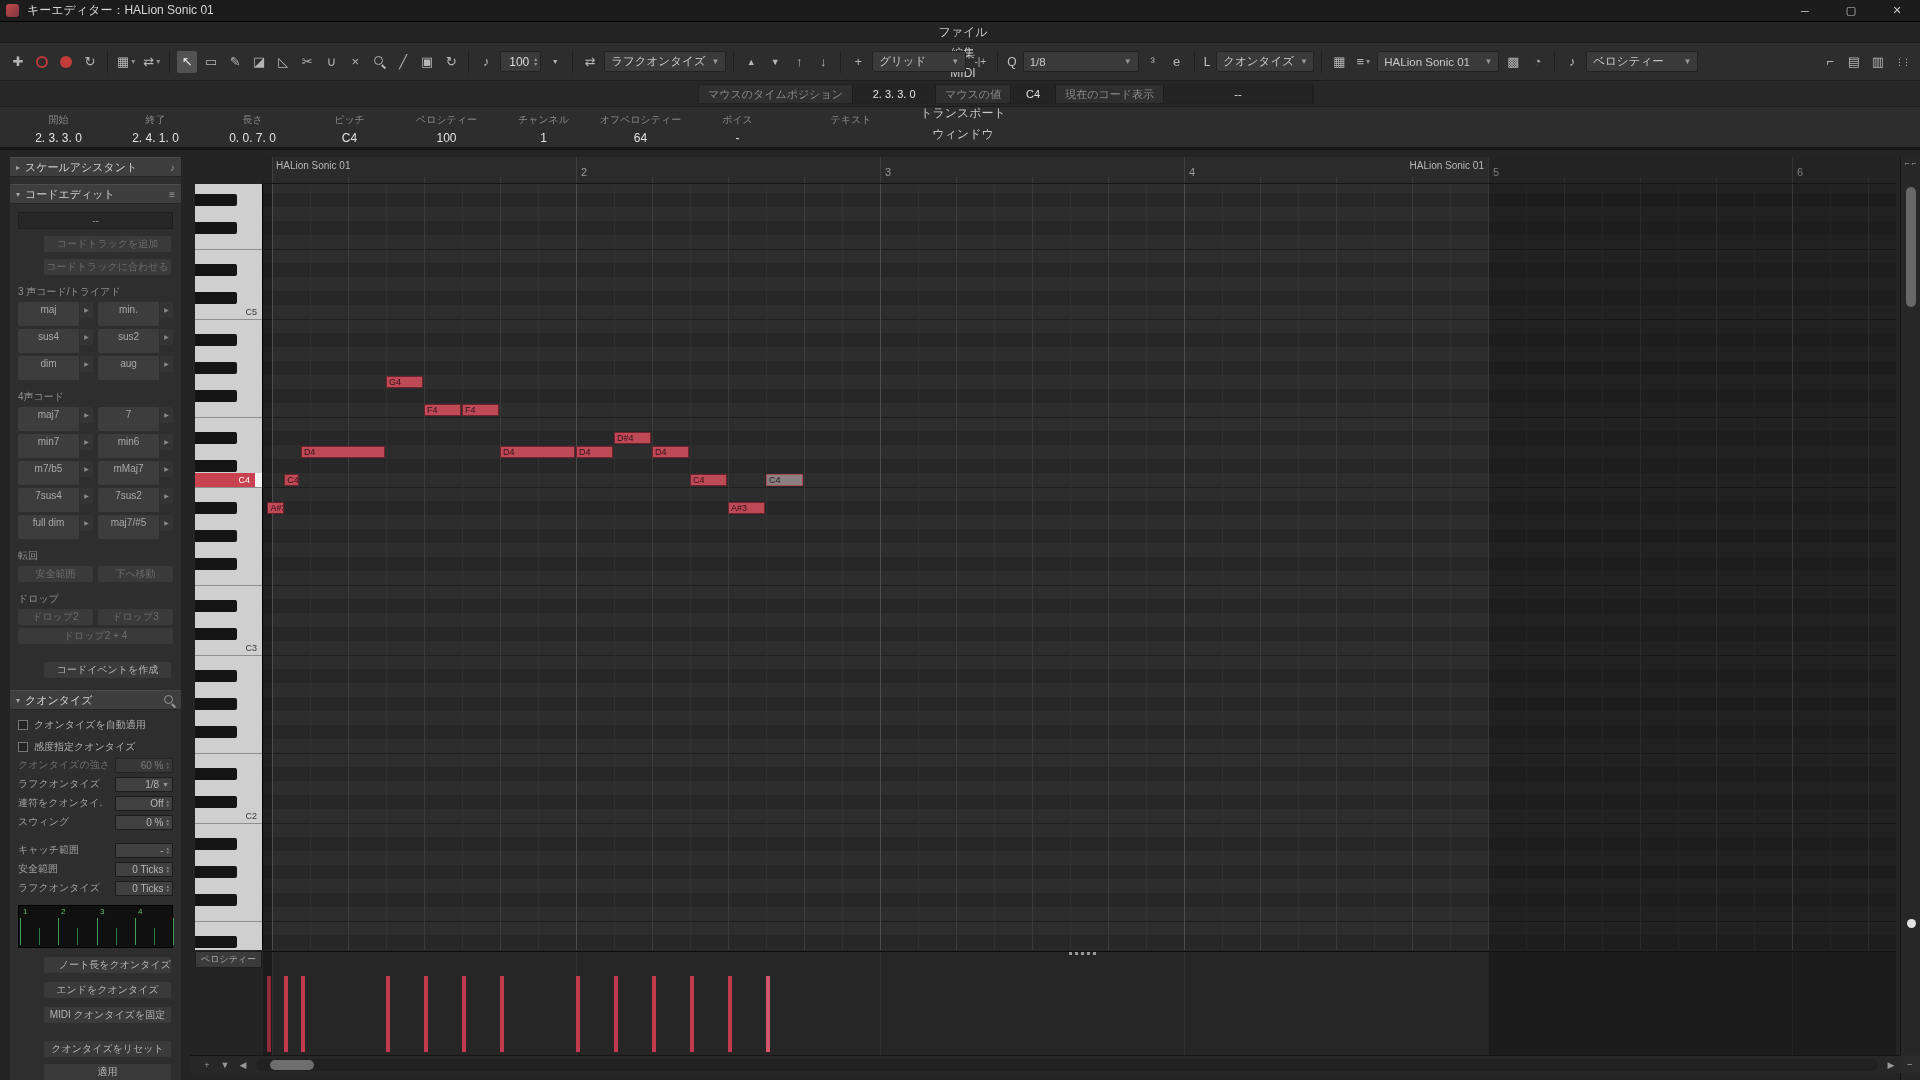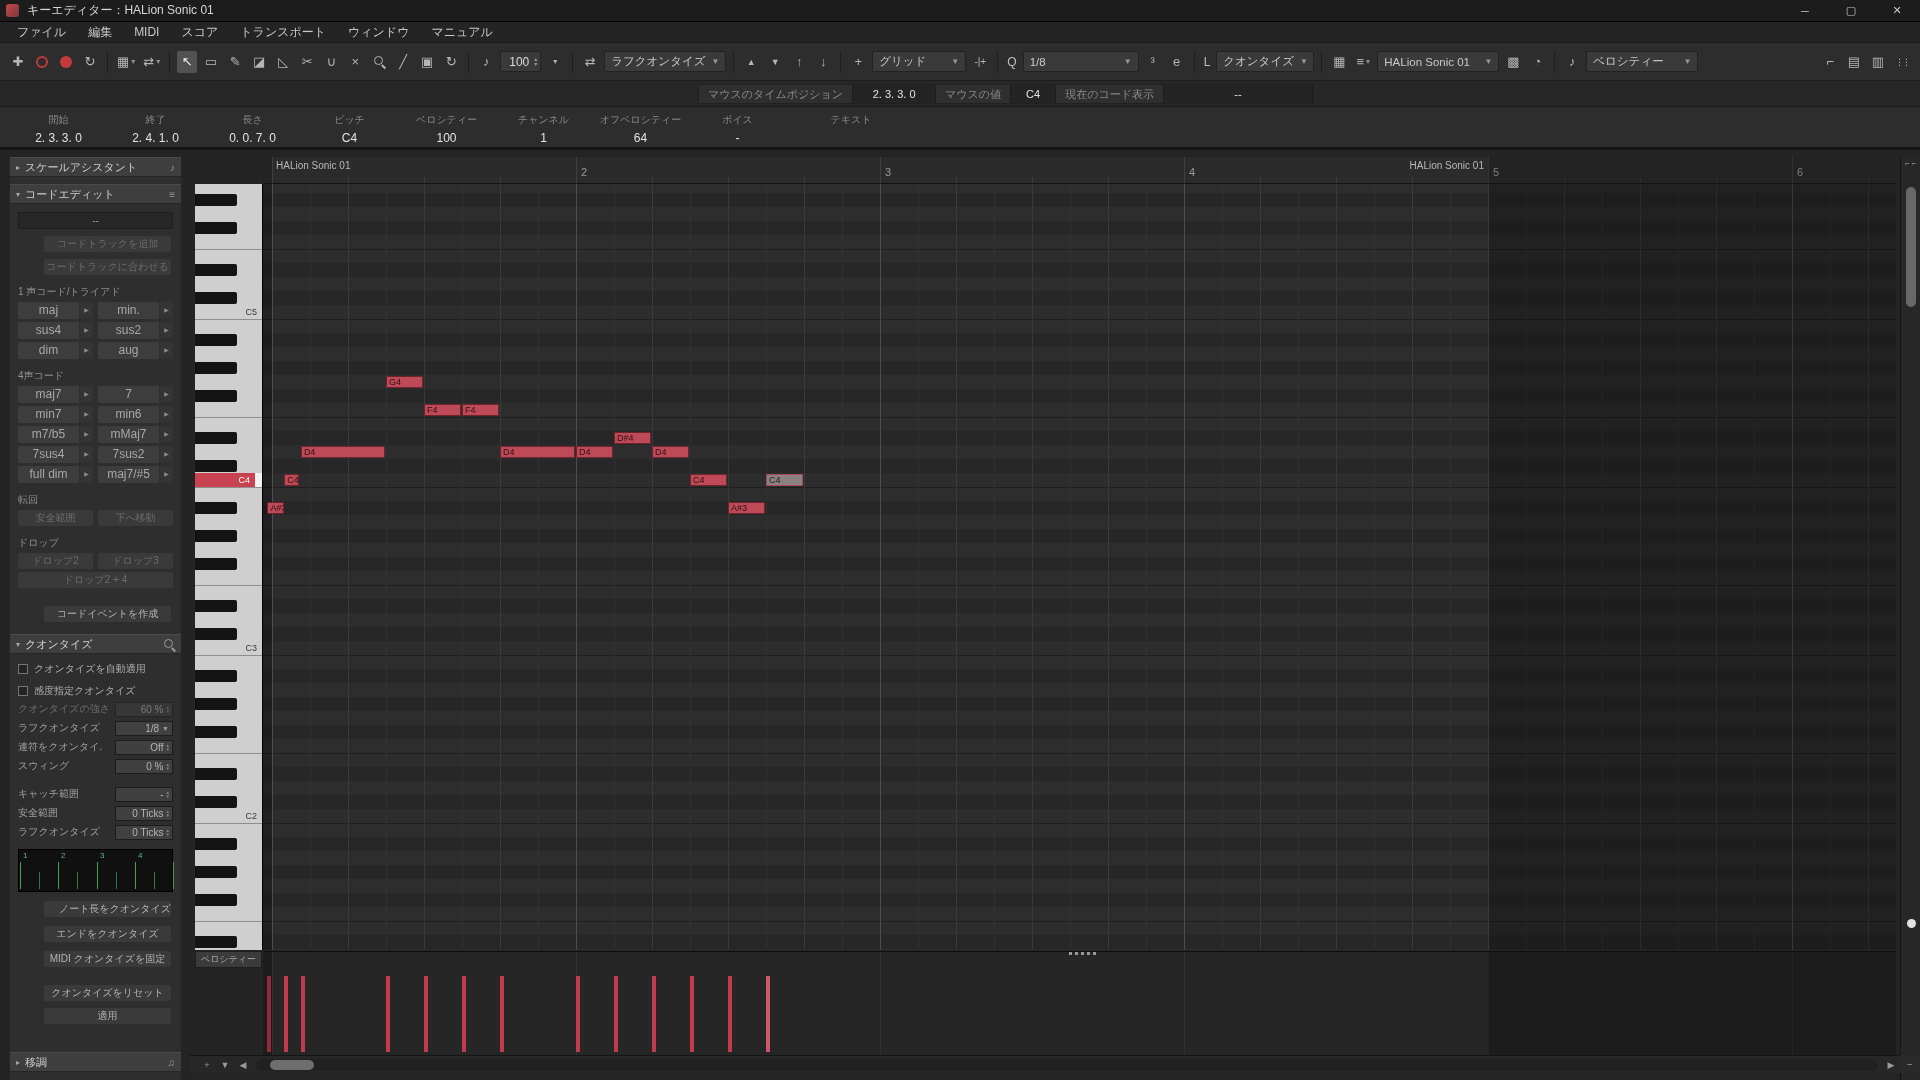--- a/index.html
+++ b/index.html
@@ -7,21 +7,21 @@
 body{background:#242424;color:#ccc;position:relative;font-size:12px;}
 
 
 .titlebar{height:22px;background:#1c1c1c;display:flex;align-items:center;border-bottom:1px solid #000;}
 .app-logo{width:13px;height:13px;margin:0 8px 0 6px;border-radius:3px;background:linear-gradient(135deg,#c44a4a,#7e3440);display:inline-block;}
 .titletext{font-size:12px;color:#d6d6d6;}
 .win-controls{margin-left:auto;display:flex;height:100%;}
 .win-btn{width:46px;height:100%;display:flex;align-items:center;justify-content:center;color:#c8c8c8;font-size:11px;}
 
 
-.menubar{height:21px;background:#242424;display:flex;align-items:center;padding-left:6px;border-bottom:1px solid #1a1a1a;}
+.menubar{height:21px;background:#242424;display:flex;align-items:center;padding-left:6px;border-bottom:1px solid #1a1a1a;flex-direction:column;}
 .menu-item{padding:2px 11px;color:#c8c8c8;font-size:12px;}
 
 
 .toolbar{height:38px;background:#2d2d2d;display:flex;align-items:center;padding:0 8px;gap:4px;border-bottom:1px solid #1d1d1d;}
 .tbtn{min-width:20px;height:22px;display:inline-flex;align-items:center;justify-content:center;color:#b5b5b5;font-size:13px;border-radius:2px;padding:0 2px;}
 .tbtn.active{background:#525252;color:#eee;}
 .tbtn .mini{font-size:8px;color:#909090;margin-left:2px;}
 .tsep{width:1px;height:22px;background:#1e1e1e;margin:0 3px;flex:none;}
 .tlabel{color:#c0c0c0;font-size:12px;padding:0 2px;}
 .ring{width:12px;height:12px;border:2px solid #c03a3a;border-radius:50%;display:inline-block;}
@@ -60,21 +60,21 @@
 .insp-header.mt12{margin-top:12px;}
 .insp-caret{font-size:8px;color:#a8a8a8;}
 .insp-title{flex:1;white-space:nowrap;overflow:hidden;}
 .right-ic{color:#999;font-size:10px;}
 .chord-display{margin:8px 8px 0;height:17px;background:#272727;border:1px solid #1e1e1e;color:#9a9a9a;font-size:10px;display:flex;align-items:center;justify-content:center;}
 .insp-btn{display:block;margin:7px 10px 0 34px;height:16px;background:#3a3a3a;color:#b4b4b4;font-size:10px;line-height:16px;text-align:center;border-radius:2px;white-space:nowrap;overflow:hidden;}
 .insp-btn.disabled{color:#6c6c6c;}
 .insp-label{font-size:10px;color:#8f8f8f;margin:10px 0 1px 8px;white-space:nowrap;}
 .chord-row{display:flex;gap:5px;margin:3px 8px 0;}
 .chord-cell{flex:1;display:flex;}
-.chord-name{flex:1;height:17px;background:#3d3d3d;color:#a8a8a8;font-size:12px;line-height:16px;text-align:center;border-radius:2px 0 0 2px;white-space:nowrap;overflow:hidden;}
+.chord-name{flex:1;height:24px;background:#3d3d3d;color:#a8a8a8;font-size:10px;line-height:16px;text-align:center;border-radius:2px 0 0 2px;white-space:nowrap;overflow:hidden;}
 .chord-arrow{width:13px;height:16px;background:#343434;color:#8a8a8a;font-size:6px;line-height:16px;text-align:center;margin-left:1px;border-radius:0 2px 2px 0;}
 .half-btn{flex:1;height:16px;background:#3a3a3a;color:#6c6c6c;font-size:10px;line-height:16px;text-align:center;border-radius:2px;white-space:nowrap;overflow:hidden;}
 .q-check{display:flex;align-items:center;gap:6px;margin:8px 8px 0;font-size:10px;color:#b0b0b0;white-space:nowrap;}
 .q-box{width:10px;height:10px;border:1px solid #767676;background:#242424;flex:none;}
 .q-row{display:flex;align-items:center;margin:3px 8px 0;font-size:10px;color:#a0a0a0;height:16px;white-space:nowrap;}
 .q-row.gap{margin-top:12px;}
 .q-row.dim{opacity:.55;}
 .q-lab{flex:1;overflow:hidden;}
 .q-val{width:58px;height:15px;background:#404040;border:1px solid #1c1c1c;color:#b5b5b5;font-size:10px;display:flex;align-items:center;padding:0 3px;flex:none;}
 .q-val .v{flex:1;text-align:right;padding-right:3px;}
@@ -289,21 +289,21 @@
     </div>
     <div class="insp-header">
       <span class="insp-caret">▾</span>
       <span class="insp-title">コードエディット</span>
       <span class="right-ic">≡</span>
     </div>
     <div id="chord-body">
         <div class="chord-display">--</div>
         <div class="insp-btn disabled">コードトラックを追加</div>
         <div class="insp-btn disabled">コードトラックに合わせる</div>
-        <div class="insp-label">1 声コード/トライアド</div>
+        <div class="insp-label">3 声コード/トライアド</div>
         <div class="chord-row">
           <div class="chord-cell">
             <div class="chord-name">maj</div>
             <div class="chord-arrow">▶</div>
           </div>
           <div class="chord-cell">
             <div class="chord-name">min.</div>
             <div class="chord-arrow">▶</div>
           </div>
         </div>

